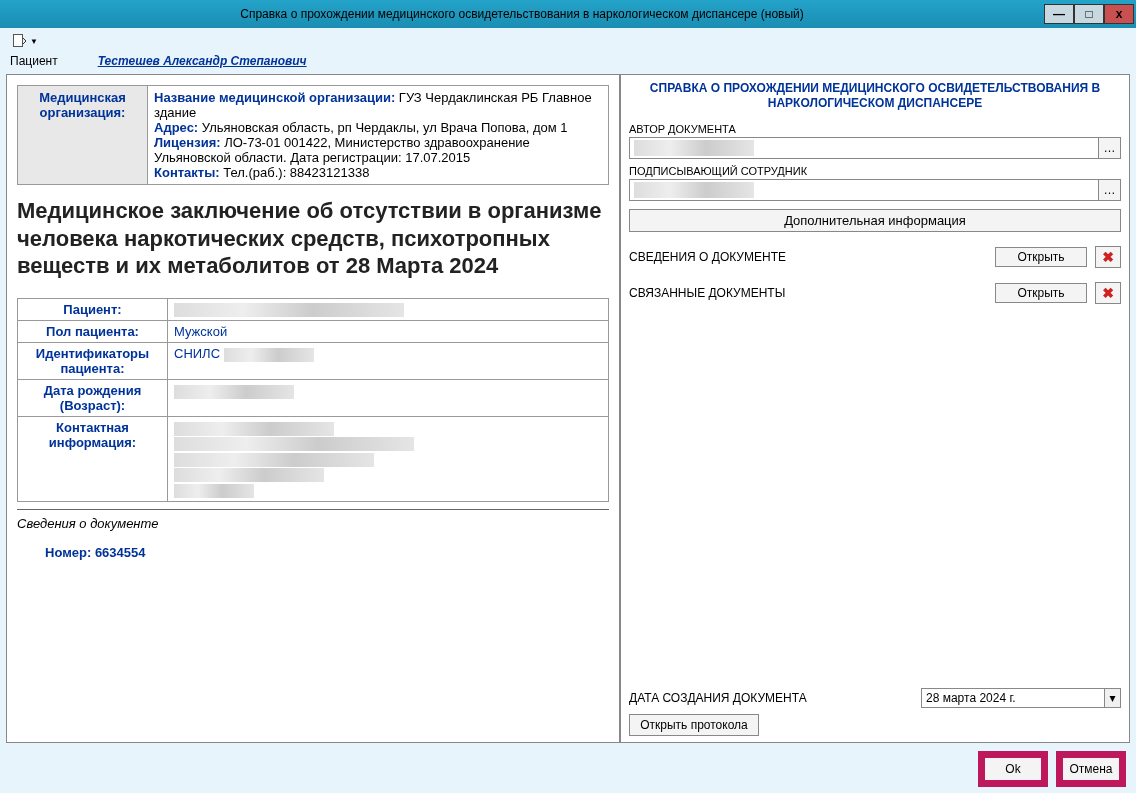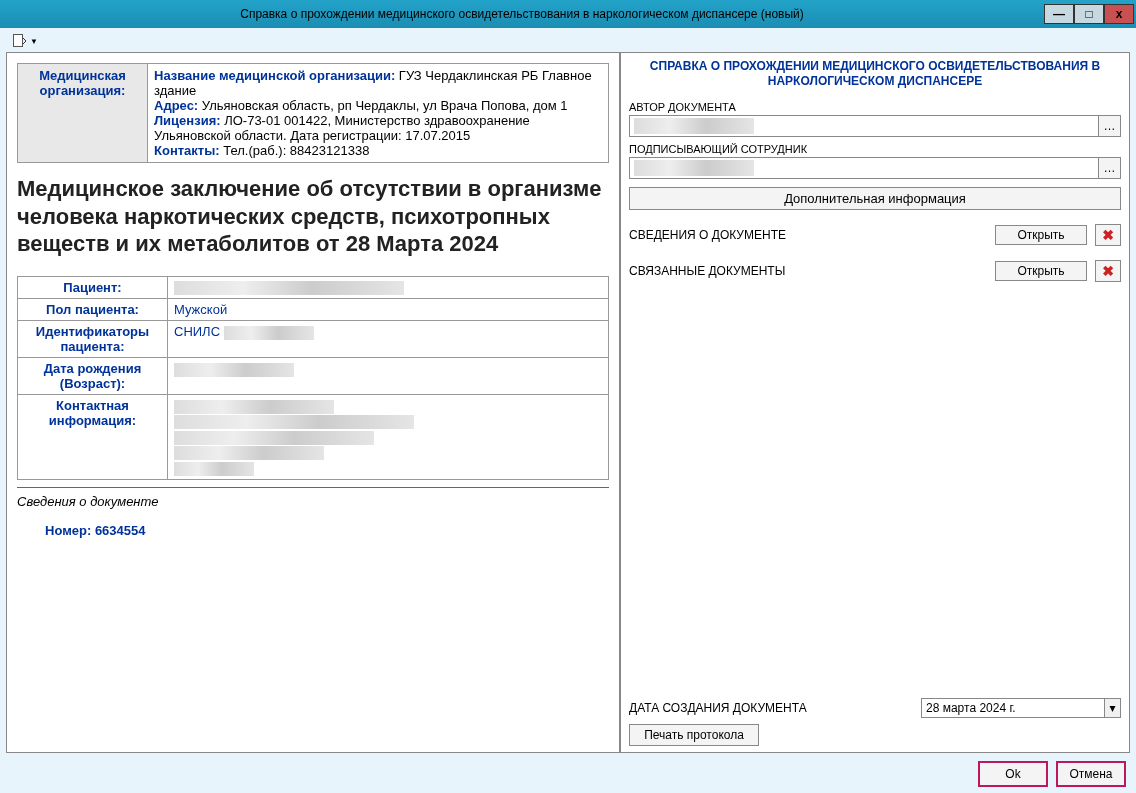--- a/index.html
+++ b/index.html
@@ -238,21 +238,21 @@
   font-size:12px;
 }
 .footer-btns {
   display:flex;
   justify-content:flex-end;
   gap:8px;
   padding:8px 4px 0 0;
 }
 .footer-btn {
   width:70px;
-  border:2px solid #be185d;
+  border:7px solid #be185d;
   background:#f4f4f4;
   text-align:center;
   padding:4px 0;
   font-size:12px;
 }
 </style>
 </head>
 <body>
 
 <div class="titlebar">
@@ -269,20 +269,24 @@
   <div class="menubar">
     <div class="menubar-icon">
       <svg width="14" height="14" viewBox="0 0 14 14">
           <rect x="1.5" y="0.5" width="9" height="12" fill="#fff" stroke="#555"></rect>
           <path d="M11 4 l3 3 l-3 3" fill="none" stroke="#333"></path>
         </svg>
     </div>
     <span style="font-size:8px;margin-left:2px;">▼</span>
   </div>
 
+  <div class="patient-row">
+    <span class="patient-label">Пациент</span>
+    <span class="patient-link">Тестешев Александр Степанович</span>
+  </div>
 
   <div class="main-split">
 
     <div class="left-panel">
       <table class="org-table">
         <tbody>
             <tr>
           <td class="org-label-cell">Медицинская организация:</td>
           <td class="org-value-cell">
             <b>Название медицинской организации:</b>
@@ -374,21 +378,21 @@
 
       <div class="rp-spacer"></div>
 
       <div class="rp-date-row">
         <div class="rp-date-label">ДАТА СОЗДАНИЯ ДОКУМЕНТА</div>
         <div class="rp-date-input">
           <span>28   марта   2024 г.</span>
           <div class="rp-date-dd">▾</div>
         </div>
       </div>
-      <div class="rp-print-btn">Печать протокола</div>
+      <div class="rp-print-btn">Открыть протокола</div>
     </div>
   </div>
 
   <div class="footer-btns">
     <div class="footer-btn">Ok</div>
     <div class="footer-btn">Отмена</div>
   </div>
 
 </div>
 

